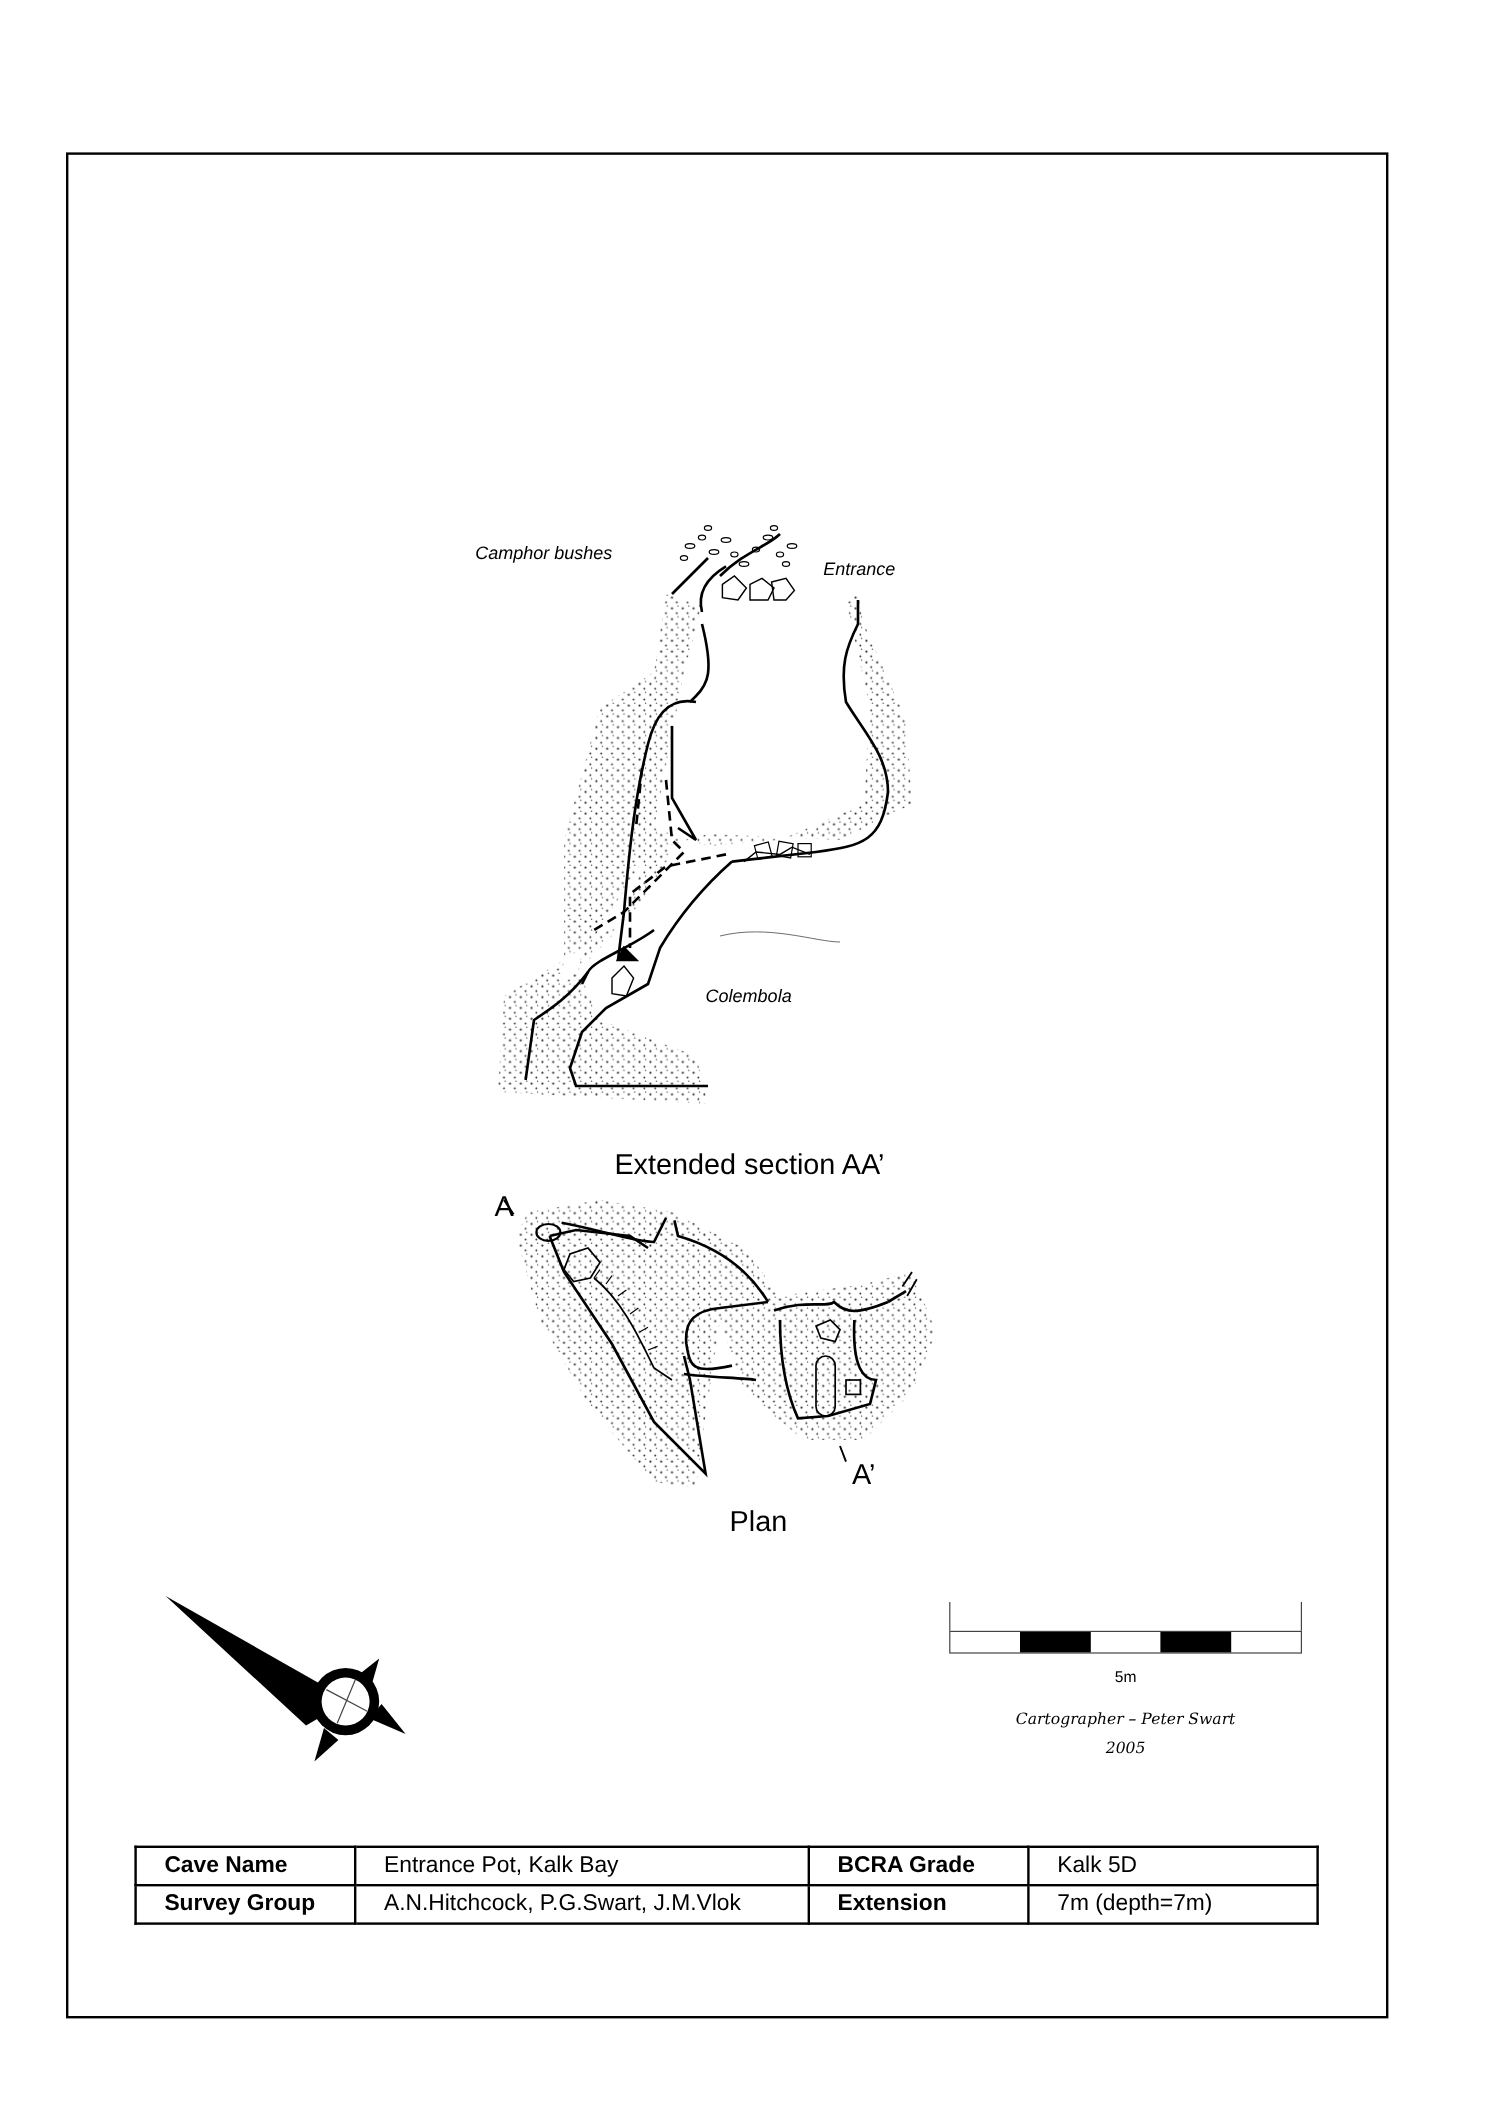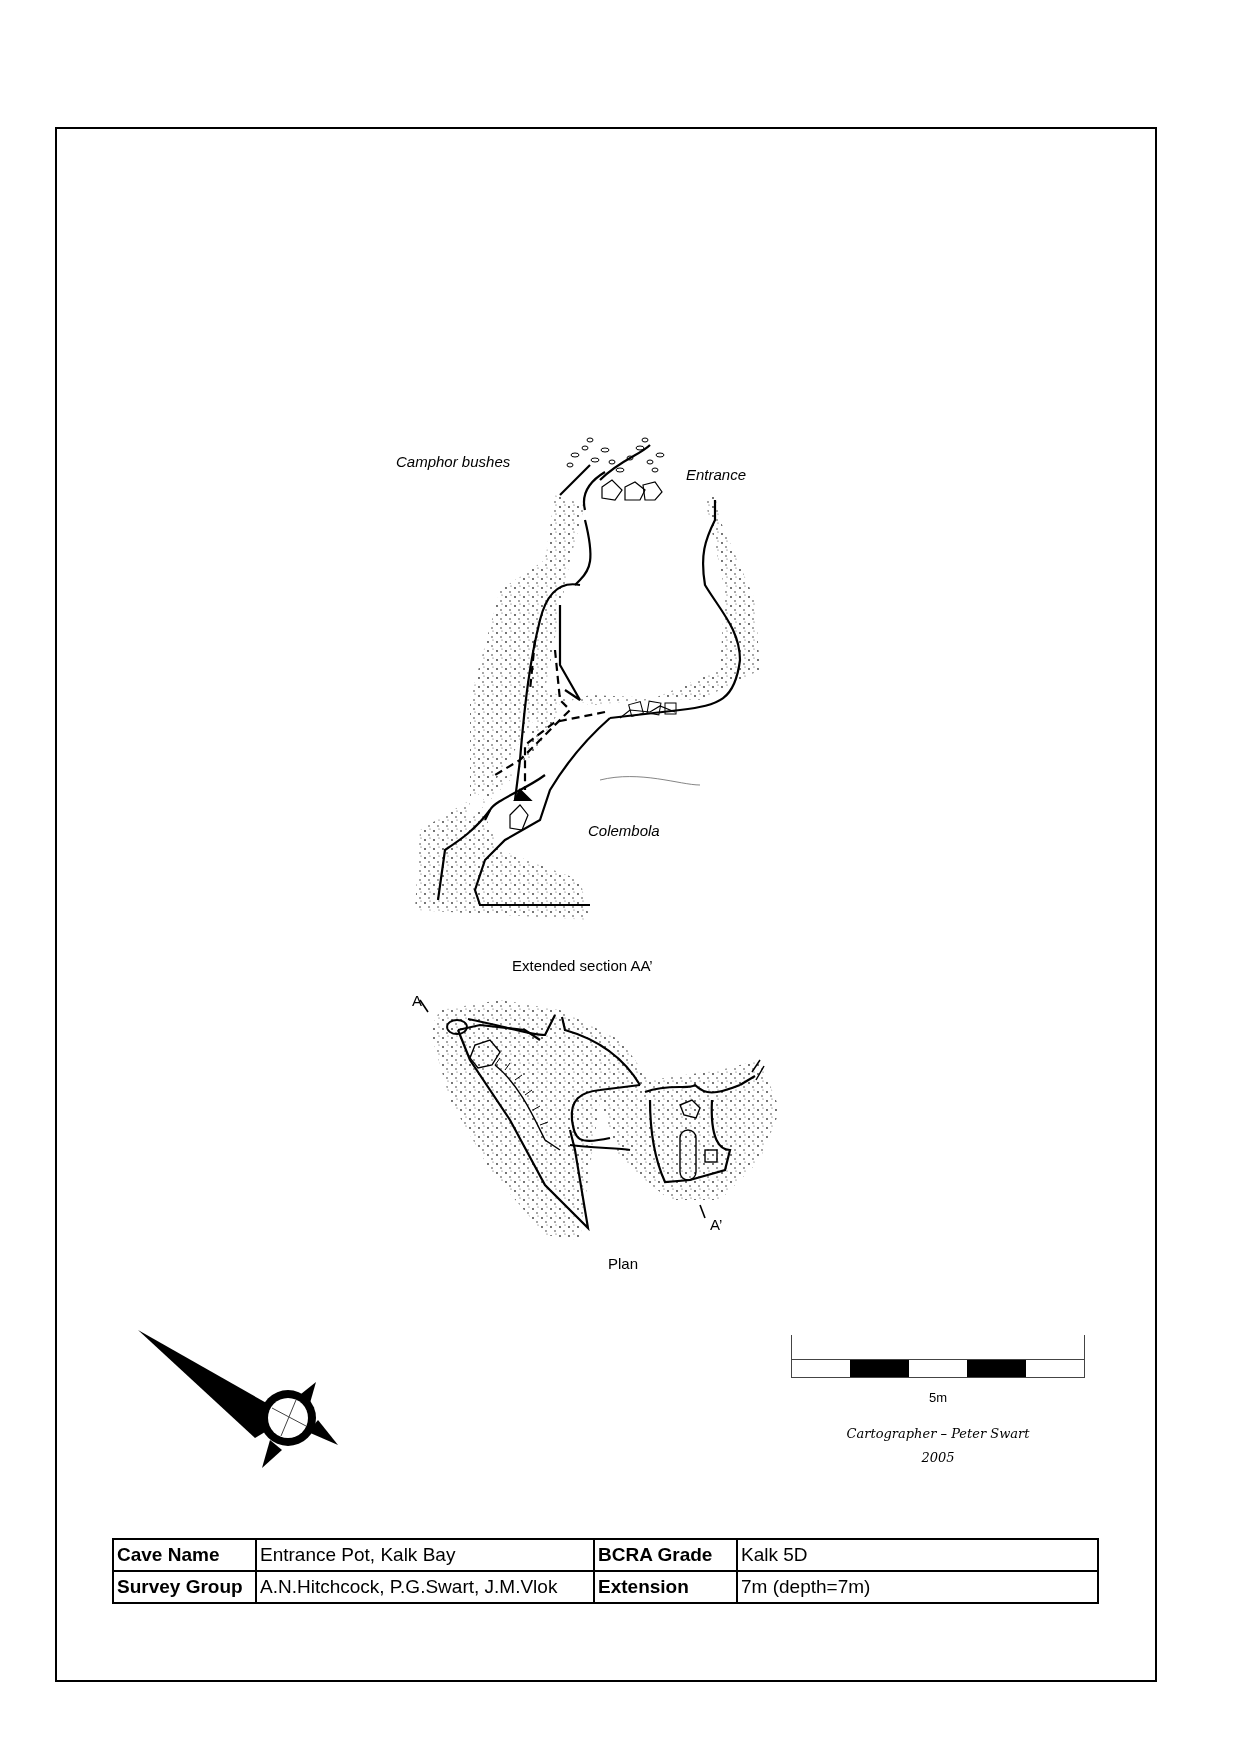--- a/index.html
+++ b/index.html
@@ -1,29 +1,29 @@
 <!DOCTYPE html>
 <html><head>
 <meta charset="utf-8">
 <style>
   html,body{margin:0;padding:0;background:#fff;}
   body{width:1242px;height:1755px;position:relative;overflow:hidden;font-family:"Liberation Sans",sans-serif;color:#000;}
   .frame{position:absolute;left:55px;top:127px;width:1102px;height:1555px;border:2px solid #000;box-sizing:border-box;}
   .lbl{position:absolute;white-space:nowrap;}
   .it{font-style:italic;font-size:15px;}
-  .cap{font-size:15px;}
+  .cap{font-size:24px;}
   .drawing{position:absolute;left:0;top:0;}
   .scale{position:absolute;left:791px;top:1335px;width:294px;}
   .scale .ticks{position:relative;height:24px;border-left:1px solid #444;border-right:1px solid #444;}
   .scale .bar{display:flex;height:17px;border:1px solid #444;}
   .scale .seg{flex:1;}
   .scale .seg.b{background:#000;}
   .credits{position:absolute;left:791px;width:294px;text-align:center;font-family:"DejaVu Serif",serif;font-style:italic;font-size:13px;}
   table.info{position:absolute;left:112px;top:1538px;width:987px;border-collapse:collapse;font-size:19px;}
-  table.info td{border:2px solid #000;padding:2px 3px;height:26px;line-height:26px;white-space:nowrap;}
+  table.info td{border:2px solid #000;padding:2px 23px;height:26px;line-height:26px;white-space:nowrap;}
   table.info td.k{font-weight:bold;}
 </style>
 </head>
 <body>
 
 <div class="frame"></div>
 
 <svg class="drawing" width="1242" height="1755">
   <defs>
     <pattern id="stip" width="9" height="9" patternUnits="userSpaceOnUse">

